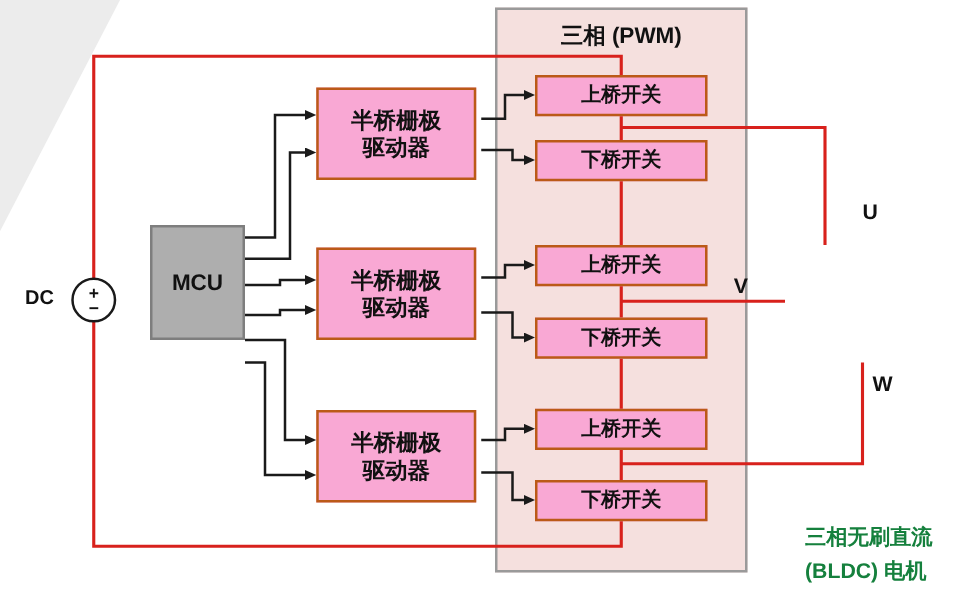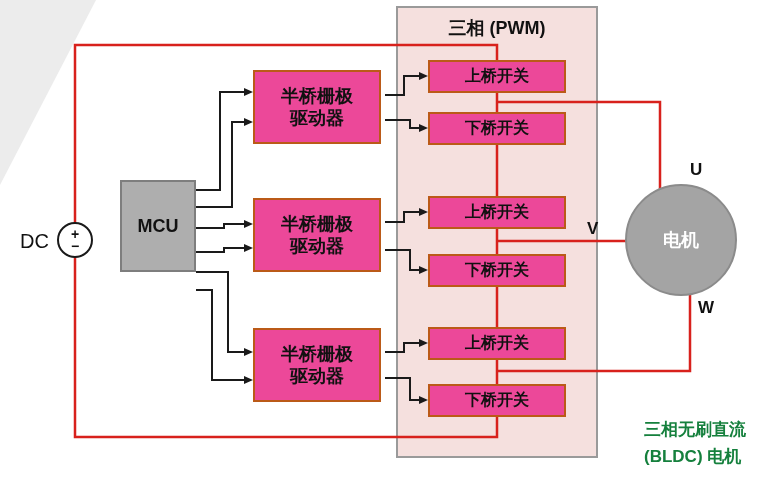--- a/index.html
+++ b/index.html
@@ -13,32 +13,32 @@
   }
   .panel-title{
     position:absolute;left:0;top:8px;width:100%;text-align:center;
     font-size:18px;font-weight:bold;color:#111;
   }
   svg.wires{position:absolute;left:0;top:0;z-index:2;}
   .block{
     position:absolute;display:flex;flex-direction:column;align-items:center;justify-content:center;
     box-sizing:border-box;font-weight:bold;color:#111;z-index:3;text-align:center;
   }
-  .orange{background:#ec4899;border:2px solid #bb5a18;}
+  .orange{background:#f9a8d4;border:2px solid #bb5a18;}
   .switch{width:138px;height:33px;font-size:16px;left:428px;}
   .driver{width:128px;height:74px;font-size:18px;left:253px;line-height:1.25;}
   .mcu{left:120px;top:180px;width:76px;height:92px;background:#aeaeae;border:2px solid #7e7e7e;font-size:18px;}
   .motor{left:625px;top:184px;width:112px;height:112px;border-radius:50%;background:#a4a4a4;border:2px solid #8b8b8b;color:#fff;font-size:18px;}
   .dc-circle{
     position:absolute;left:57px;top:222px;width:36px;height:36px;border-radius:50%;
     background:#fff;border:2px solid #1a1a1a;box-sizing:border-box;z-index:3;
     display:flex;flex-direction:column;align-items:center;justify-content:center;
     font-weight:bold;font-size:14px;line-height:12px;color:#111;
   }
-  .dc-label{position:absolute;left:20px;top:230px;font-size:20px;font-weight:normal;z-index:3;color:#111;}
+  .dc-label{position:absolute;left:20px;top:230px;font-size:16px;font-weight:bold;z-index:3;color:#111;}
   .phase{position:absolute;font-size:17px;font-weight:bold;color:#111;z-index:4;}
   .caption{position:absolute;left:644px;top:416px;width:138px;font-size:17px;font-weight:bold;color:#15803d;line-height:27px;z-index:4;}
 </style>
 </head>
 <body>
 
 <div class="canvas">
 
   <div class="panel">
     <div class="panel-title">三相 (PWM)</div>
@@ -108,23 +108,20 @@
   <div class="block orange switch" style="top:254px">
     <span>下桥开关</span>
   </div>
   <div class="block orange switch" style="top:327px">
     <span>上桥开关</span>
   </div>
   <div class="block orange switch" style="top:384px">
     <span>下桥开关</span>
   </div>
 
-  <div class="block motor">
-    <span>电机</span>
-  </div>
 
   <div class="phase" style="left:690px;top:160px">U</div>
   <div class="phase" style="left:587px;top:219px">V</div>
   <div class="phase" style="left:698px;top:298px">W</div>
 
   <div class="caption">
     <div>三相无刷直流</div>
     <div>(BLDC) 电机</div>
   </div>
 

